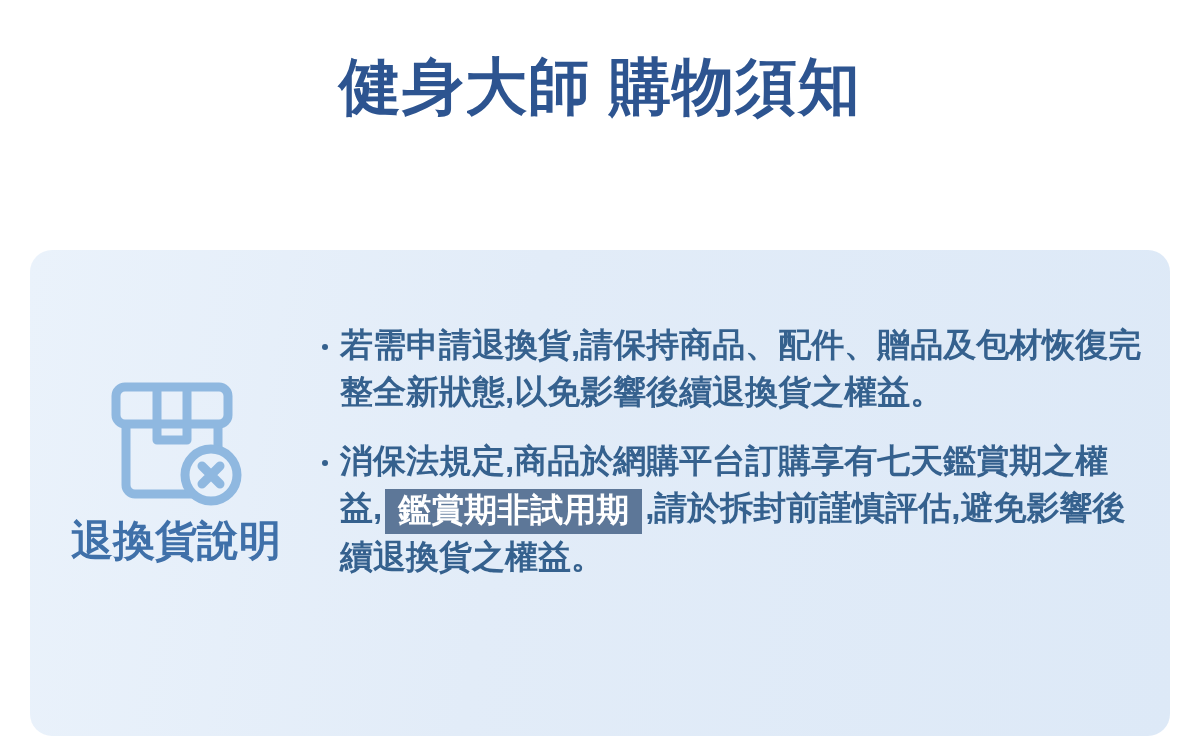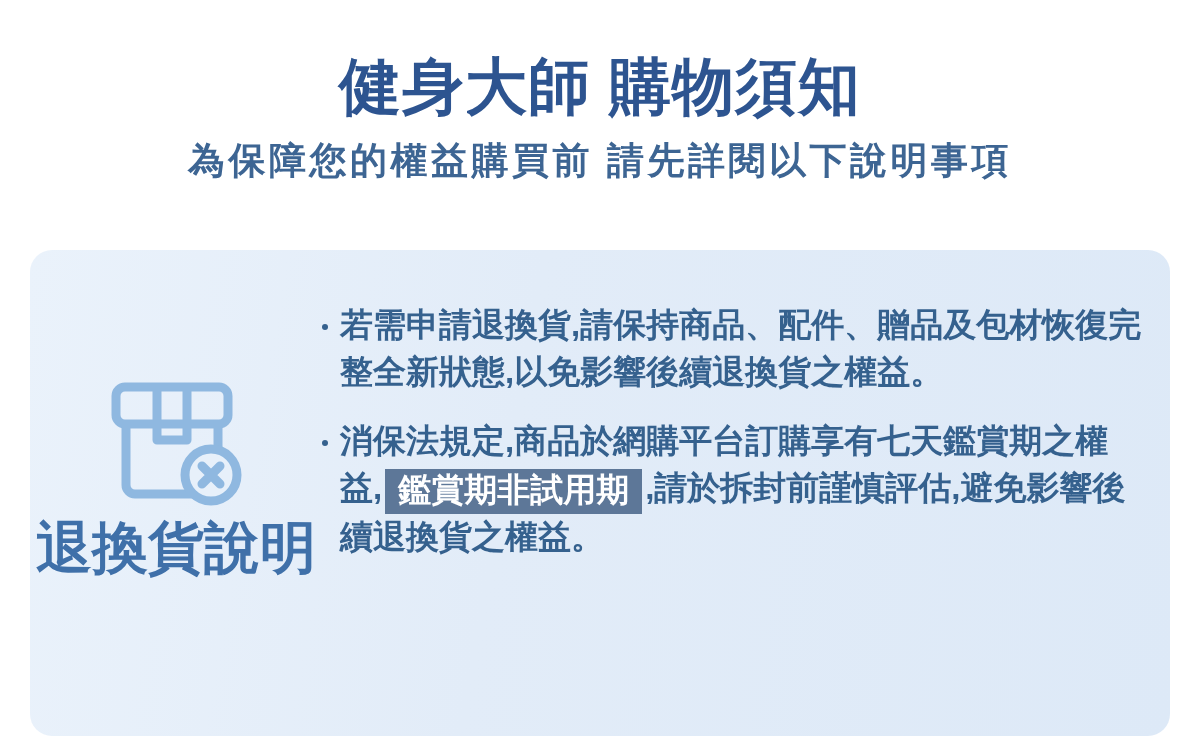--- a/index.html
+++ b/index.html
@@ -75,32 +75,32 @@
     flex-direction: column;
     align-items: center;
   }
   .box-icon {
     width: 132px;
     height: 124px;
     display: block;
   }
   .icon-label {
     margin-top: 14px;
-    font-size: 56px;
+    font-size: 42px;
     line-height: 1;
     font-weight: 700;
     color: #3f70a9;
     letter-spacing: 0px;
     white-space: nowrap;
   }
 
   
   .text-col {
     flex: 1 1 auto;
-    padding-top: 52px;
+    padding-top: 72px;
     padding-right: 28px;
   }
 
   .bullet-row {
     display: flex;
     flex-direction: row;
     align-items: flex-start;
     margin-bottom: 22px;
   }
   .bullet-row:last-child {
@@ -142,21 +142,20 @@
     vertical-align: -2px;
   }
 </style>
 </head>
 <body>
 
 <div id="page">
 
   <div class="header">
     <h1 class="main-title">健身大師 購物須知</h1>
-    <h2 class="subtitle">為保障您的權益購買前 請先詳閱以下說明事項</h2>
   </div>
 
   <div class="panel">
 
     <div class="icon-col">
       <svg class="box-icon" viewBox="0 0 132 124" fill="none" xmlns="http://www.w3.org/2000/svg">
 
         <rect x="6" y="5" width="112" height="37" rx="9" ry="9" stroke="#8fb8e0" stroke-width="9"></rect>
 
         <path d="M47 5 L47 58 L77 58 L77 5" stroke="#8fb8e0" stroke-width="9" stroke-linejoin="round"></path>

